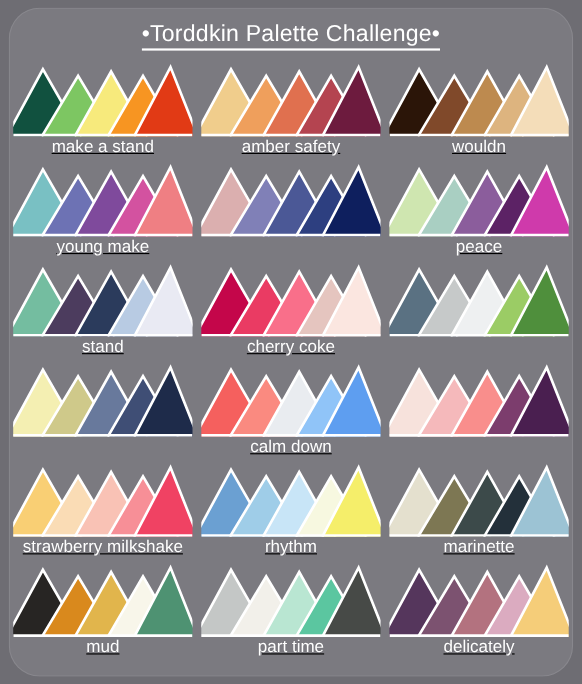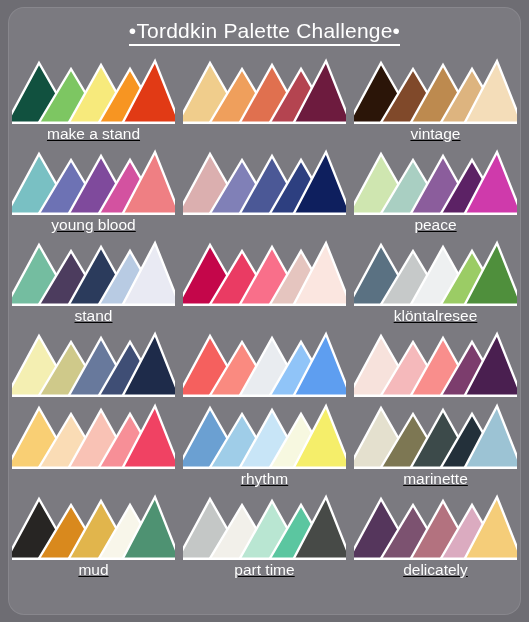--- a/index.html
+++ b/index.html
@@ -20,21 +20,21 @@
     background: #6e6d73;
     box-sizing: border-box;
   }
   #card {
     position: absolute;
     left: 8px;
     top: 7px;
     width: 513px;
     height: 608px;
     background: #7b7a80;
-    border-radius: 16px;
+    border-radius: 28px;
     box-sizing: border-box;
     box-shadow: 0 0 0 1px rgba(255,255,255,0.10) inset;
   }
   #title-wrap {
     position: absolute;
     left: 0;
     top: 12px;
     width: 100%;
     text-align: center;
   }
@@ -138,20 +138,21 @@
                 <polygon points="56,69 89,10 122,69" fill="#e0704f"></polygon>
                 <polyline points="56,69 89,10 122,69" fill="none" stroke="#ffffff" stroke-width="2.4" stroke-linejoin="miter"></polyline>
                 <polygon points="86,69 118,14 150,69" fill="#b44450"></polygon>
                 <polyline points="86,69 118,14 150,69" fill="none" stroke="#ffffff" stroke-width="2.4" stroke-linejoin="miter"></polyline>
                 <polygon points="110,69 143,6 168,69" fill="#6d1b3e"></polygon>
                 <polyline points="110,69 143,6 168,69" fill="none" stroke="#ffffff" stroke-width="2.4" stroke-linejoin="miter"></polyline>
                 <line x1="0" y1="67.8" x2="163" y2="67.8" stroke="#ffffff" stroke-width="2.4"></line>
               </g>
             </svg>
           </div>
+          <div class="pal-label">amber safety</div>
         </div>
         <div class="palette">
           <div class="mountains">
             <svg viewBox="0 0 163 69" preserveAspectRatio="none">
               <defs>
                 <clipPath id="clip2">
                   <rect x="0" y="0" width="163" height="69"></rect>
                 </clipPath>
               </defs>
               <g clip-path="url(#clip2)">
@@ -162,21 +163,21 @@
                 <polygon points="56,69 89,10 122,69" fill="#bd8a4f"></polygon>
                 <polyline points="56,69 89,10 122,69" fill="none" stroke="#ffffff" stroke-width="2.4" stroke-linejoin="miter"></polyline>
                 <polygon points="86,69 118,14 150,69" fill="#ddb47f"></polygon>
                 <polyline points="86,69 118,14 150,69" fill="none" stroke="#ffffff" stroke-width="2.4" stroke-linejoin="miter"></polyline>
                 <polygon points="110,69 143,6 168,69" fill="#f4ddb9"></polygon>
                 <polyline points="110,69 143,6 168,69" fill="none" stroke="#ffffff" stroke-width="2.4" stroke-linejoin="miter"></polyline>
                 <line x1="0" y1="67.8" x2="163" y2="67.8" stroke="#ffffff" stroke-width="2.4"></line>
               </g>
             </svg>
           </div>
-          <div class="pal-label">vintage</div>
+          <div class="pal-label">wouldn</div>
         </div>
         <div class="palette">
           <div class="mountains">
             <svg viewBox="0 0 163 69" preserveAspectRatio="none">
               <defs>
                 <clipPath id="clip3">
                   <rect x="0" y="0" width="163" height="69"></rect>
                 </clipPath>
               </defs>
               <g clip-path="url(#clip3)">
@@ -187,21 +188,21 @@
                 <polygon points="56,69 89,10 122,69" fill="#7f4a9c"></polygon>
                 <polyline points="56,69 89,10 122,69" fill="none" stroke="#ffffff" stroke-width="2.4" stroke-linejoin="miter"></polyline>
                 <polygon points="86,69 118,14 150,69" fill="#d352a0"></polygon>
                 <polyline points="86,69 118,14 150,69" fill="none" stroke="#ffffff" stroke-width="2.4" stroke-linejoin="miter"></polyline>
                 <polygon points="110,69 143,6 168,69" fill="#ef7f83"></polygon>
                 <polyline points="110,69 143,6 168,69" fill="none" stroke="#ffffff" stroke-width="2.4" stroke-linejoin="miter"></polyline>
                 <line x1="0" y1="67.8" x2="163" y2="67.8" stroke="#ffffff" stroke-width="2.4"></line>
               </g>
             </svg>
           </div>
-          <div class="pal-label">young blood</div>
+          <div class="pal-label">young make</div>
         </div>
         <div class="palette">
           <div class="mountains">
             <svg viewBox="0 0 163 69" preserveAspectRatio="none">
               <defs>
                 <clipPath id="clip4">
                   <rect x="0" y="0" width="163" height="69"></rect>
                 </clipPath>
               </defs>
               <g clip-path="url(#clip4)">
@@ -286,20 +287,21 @@
                 <polygon points="56,69 89,10 122,69" fill="#f96f8a"></polygon>
                 <polyline points="56,69 89,10 122,69" fill="none" stroke="#ffffff" stroke-width="2.4" stroke-linejoin="miter"></polyline>
                 <polygon points="86,69 118,14 150,69" fill="#e5c5bf"></polygon>
                 <polyline points="86,69 118,14 150,69" fill="none" stroke="#ffffff" stroke-width="2.4" stroke-linejoin="miter"></polyline>
                 <polygon points="110,69 143,6 168,69" fill="#fbe6e0"></polygon>
                 <polyline points="110,69 143,6 168,69" fill="none" stroke="#ffffff" stroke-width="2.4" stroke-linejoin="miter"></polyline>
                 <line x1="0" y1="67.8" x2="163" y2="67.8" stroke="#ffffff" stroke-width="2.4"></line>
               </g>
             </svg>
           </div>
+          <div class="pal-label">cherry coke</div>
         </div>
         <div class="palette">
           <div class="mountains">
             <svg viewBox="0 0 163 69" preserveAspectRatio="none">
               <defs>
                 <clipPath id="clip8">
                   <rect x="0" y="0" width="163" height="69"></rect>
                 </clipPath>
               </defs>
               <g clip-path="url(#clip8)">
@@ -310,21 +312,20 @@
                 <polygon points="56,69 89,10 122,69" fill="#eef0f1"></polygon>
                 <polyline points="56,69 89,10 122,69" fill="none" stroke="#ffffff" stroke-width="2.4" stroke-linejoin="miter"></polyline>
                 <polygon points="86,69 118,14 150,69" fill="#9bcc65"></polygon>
                 <polyline points="86,69 118,14 150,69" fill="none" stroke="#ffffff" stroke-width="2.4" stroke-linejoin="miter"></polyline>
                 <polygon points="110,69 143,6 168,69" fill="#4f8f3c"></polygon>
                 <polyline points="110,69 143,6 168,69" fill="none" stroke="#ffffff" stroke-width="2.4" stroke-linejoin="miter"></polyline>
                 <line x1="0" y1="67.8" x2="163" y2="67.8" stroke="#ffffff" stroke-width="2.4"></line>
               </g>
             </svg>
           </div>
-          <div class="pal-label">klöntalresee</div>
         </div>
         <div class="palette">
           <div class="mountains">
             <svg viewBox="0 0 163 69" preserveAspectRatio="none">
               <defs>
                 <clipPath id="clip9">
                   <rect x="0" y="0" width="163" height="69"></rect>
                 </clipPath>
               </defs>
               <g clip-path="url(#clip9)">
@@ -359,20 +360,21 @@
                 <polygon points="56,69 89,10 122,69" fill="#e9ecf0"></polygon>
                 <polyline points="56,69 89,10 122,69" fill="none" stroke="#ffffff" stroke-width="2.4" stroke-linejoin="miter"></polyline>
                 <polygon points="86,69 118,14 150,69" fill="#90c4f8"></polygon>
                 <polyline points="86,69 118,14 150,69" fill="none" stroke="#ffffff" stroke-width="2.4" stroke-linejoin="miter"></polyline>
                 <polygon points="110,69 143,6 168,69" fill="#5e9ef0"></polygon>
                 <polyline points="110,69 143,6 168,69" fill="none" stroke="#ffffff" stroke-width="2.4" stroke-linejoin="miter"></polyline>
                 <line x1="0" y1="67.8" x2="163" y2="67.8" stroke="#ffffff" stroke-width="2.4"></line>
               </g>
             </svg>
           </div>
+          <div class="pal-label">calm down</div>
         </div>
         <div class="palette">
           <div class="mountains">
             <svg viewBox="0 0 163 69" preserveAspectRatio="none">
               <defs>
                 <clipPath id="clip11">
                   <rect x="0" y="0" width="163" height="69"></rect>
                 </clipPath>
               </defs>
               <g clip-path="url(#clip11)">
@@ -407,20 +409,21 @@
                 <polygon points="56,69 89,10 122,69" fill="#f9c2b5"></polygon>
                 <polyline points="56,69 89,10 122,69" fill="none" stroke="#ffffff" stroke-width="2.4" stroke-linejoin="miter"></polyline>
                 <polygon points="86,69 118,14 150,69" fill="#f78f97"></polygon>
                 <polyline points="86,69 118,14 150,69" fill="none" stroke="#ffffff" stroke-width="2.4" stroke-linejoin="miter"></polyline>
                 <polygon points="110,69 143,6 168,69" fill="#f04263"></polygon>
                 <polyline points="110,69 143,6 168,69" fill="none" stroke="#ffffff" stroke-width="2.4" stroke-linejoin="miter"></polyline>
                 <line x1="0" y1="67.8" x2="163" y2="67.8" stroke="#ffffff" stroke-width="2.4"></line>
               </g>
             </svg>
           </div>
+          <div class="pal-label">strawberry milkshake</div>
         </div>
         <div class="palette">
           <div class="mountains">
             <svg viewBox="0 0 163 69" preserveAspectRatio="none">
               <defs>
                 <clipPath id="clip13">
                   <rect x="0" y="0" width="163" height="69"></rect>
                 </clipPath>
               </defs>
               <g clip-path="url(#clip13)">

